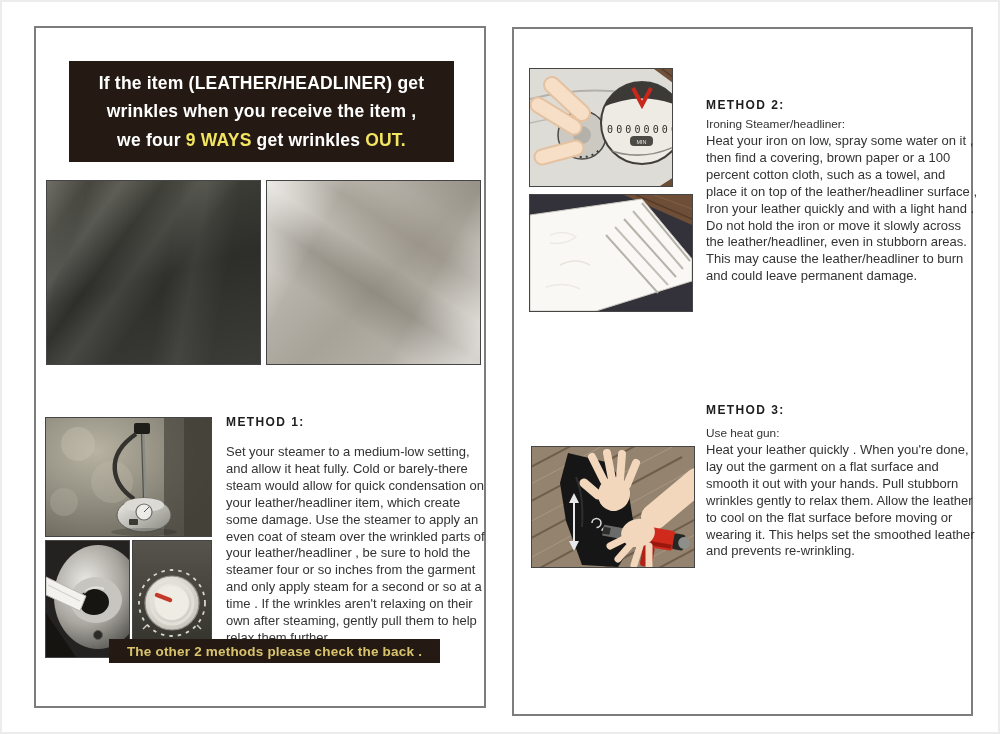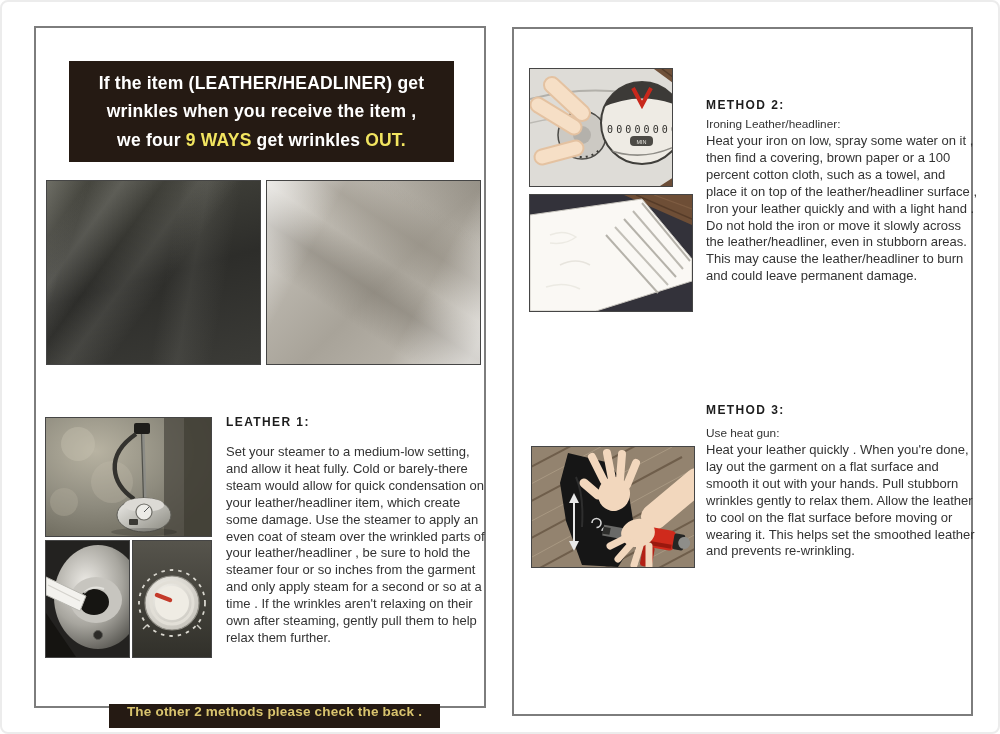--- a/index.html
+++ b/index.html
@@ -8,21 +8,21 @@
     --footer-text:#d9c46e;
     --panel-border:#7d7d7d;
     --ink:#1d1d1d;
     --body-ink:#333333;
   }
   *{margin:0;padding:0;box-sizing:border-box;}
   html,body{background:#ffffff;}
   body{font-family:"Liberation Sans", sans-serif;color:var(--body-ink);}
   .sheet{
     position:relative;width:1000px;height:734px;background:#fff;
-    border:2px solid #ececec;border-radius:8px;overflow:hidden;
+    border:2px solid #ececec;border-radius:0;overflow:hidden;
   }
   .panel{position:absolute;background:#fff;border:2px solid var(--panel-border);}
   .panel-left{left:32px;top:24px;width:452px;height:682px;}
   .panel-right{left:510px;top:25px;width:461px;height:689px;}
 
   
   .title-banner{
     position:absolute;left:33px;top:33px;width:385px;height:101px;
     background:var(--banner-bg);color:#fff;
     font-weight:bold;font-size:17.5px;line-height:28.5px;text-align:center;
@@ -62,24 +62,24 @@
     font-size:12px;font-weight:bold;letter-spacing:1.4px;color:var(--ink);
   }
   .method-subtitle{font-size:11.8px;line-height:17px;}
   .method-body{font-size:13px;line-height:16.9px;}
 
   .m1-text{left:190px;top:387px;width:262px;}
   .m1-text .method-heading{margin-bottom:15px;}
   .m1-text .method-subtitle{margin-bottom:3px;}
 
   .footer-banner{
-    position:absolute;left:73px;top:676px;width:331px;height:24px;
+    position:absolute;left:73px;top:611px;width:331px;height:24px;
     background:var(--banner-bg);color:var(--footer-text);
     font-size:13.5px;font-weight:bold;letter-spacing:.2px;
-    display:flex;align-items:flex-start;justify-content:center;
+    display:flex;align-items:center;justify-content:center;
   }
 
   
   .photo-a{position:absolute;left:15px;top:39px;width:144px;height:119px;overflow:hidden;}
   .photo-b{position:absolute;left:15px;top:165px;width:164px;height:118px;overflow:hidden;}
   .photo-c{position:absolute;left:17px;top:417px;width:164px;height:122px;overflow:hidden;}
 
   .m2-text{left:192px;top:69px;width:272px;}
   .m2-text .method-heading{margin-bottom:4px;}
   .m3-text{left:192px;top:374px;width:272px;}
@@ -175,21 +175,21 @@
             <circle cx="39" cy="62" r="17" fill="#efece4"></circle>
             <line x1="24" y1="54" x2="37" y2="59" stroke="#c43a2a" stroke-width="4.5" stroke-linecap="round"></line>
             <line x1="10" y1="88" x2="14" y2="84" stroke="#cfcdc5" stroke-width="1.5"></line>
             <line x1="68" y1="88" x2="64" y2="84" stroke="#cfcdc5" stroke-width="1.5"></line>
           </svg>
         </div>
       </div>
     </div>
 
     <div class="method-text m1-text">
-      <h2 class="method-heading">LEATHER 1:</h2>
+      <h2 class="method-heading">METHOD 1:</h2>
       <p class="method-body">Set your steamer to a medium-low setting, and allow it heat fully. Cold or barely-there steam would allow for quick condensation on your leather/headliner item, which create some damage. Use the steamer to apply an even coat of steam over the wrinkled parts of your leather/headliner , be sure to hold the steamer four or so inches from the garment and only apply steam for a second or so at a time . If the wrinkles aren't relaxing on their own after steaming, gently pull them to help relax them further.</p>
     </div>
 
     <div class="footer-banner">
       <span>The other 2 methods please check the back .</span>
     </div>
   </section>
 
   <section class="panel panel-right">
 
@@ -241,21 +241,21 @@
         <path d="M85,32 L138,90" stroke="#c2bfb7" stroke-width="2" fill="none"></path>
         <path d="M76,40 L128,98" stroke="#b5b2aa" stroke-width="2" fill="none"></path>
         <path d="M20,40 q14,-6 26,2 q-10,8 -26,6" fill="none" stroke="#eceae3" stroke-width="1.5"></path>
         <path d="M30,70 q16,-8 30,0" fill="none" stroke="#e7e4dd" stroke-width="1.5"></path>
         <path d="M16,92 q18,-6 34,2" fill="none" stroke="#eceae3" stroke-width="1.5"></path>
       </svg>
     </div>
 
     <div class="method-text m2-text">
       <h2 class="method-heading">METHOD 2:</h2>
-      <p class="method-subtitle">Ironing Leather/headliner:</p>
+      <p class="method-subtitle">Ironing Steamer/headliner:</p>
       <p class="method-body">Heat your iron on low,  spray some water on it , then find a covering, brown paper or a 100 percent cotton cloth, such as a towel, and place it on top of the leather/headliner surface , Iron your leather quickly and with a light hand . Do not hold the iron or move it slowly across the leather/headliner, even in stubborn areas. This may cause the leather/headliner to burn and could leave permanent damage.</p>
     </div>
 
     <div class="photo photo-c">
       <svg width="162" height="120" viewBox="0 0 162 120">
         <rect width="162" height="120" fill="#93836f"></rect>
         <g stroke="#6f5e4b" stroke-width="2">
           <line x1="-20" y1="30" x2="90" y2="-28"></line>
             <line x1="-16" y1="62" x2="120" y2="-10"></line>
           <line x1="-10" y1="96" x2="150" y2="10"></line>

